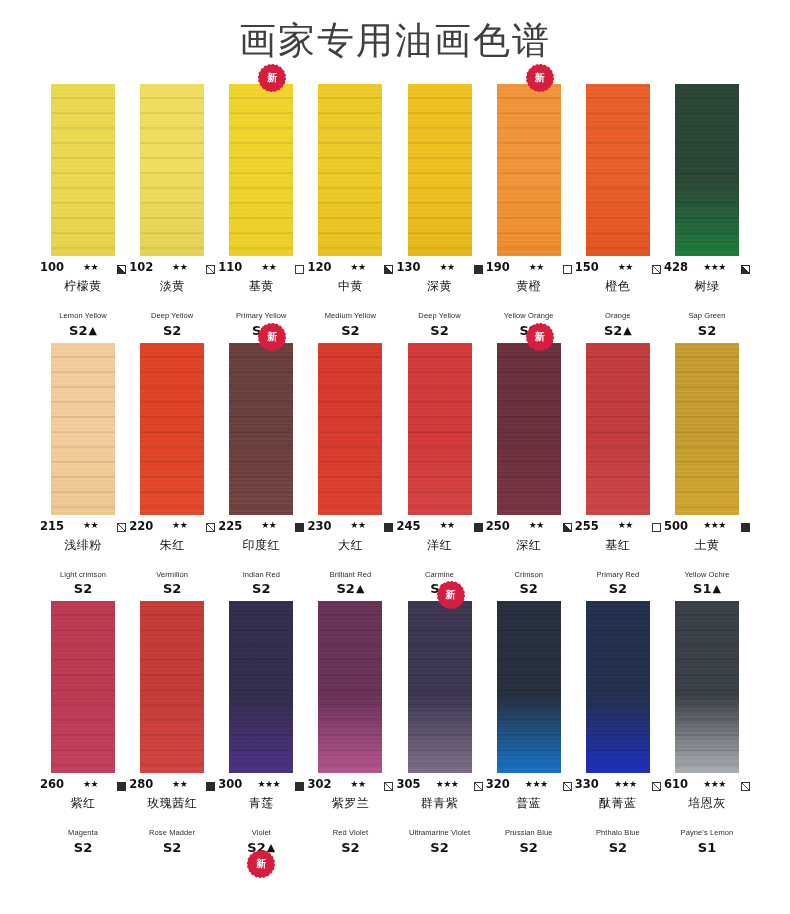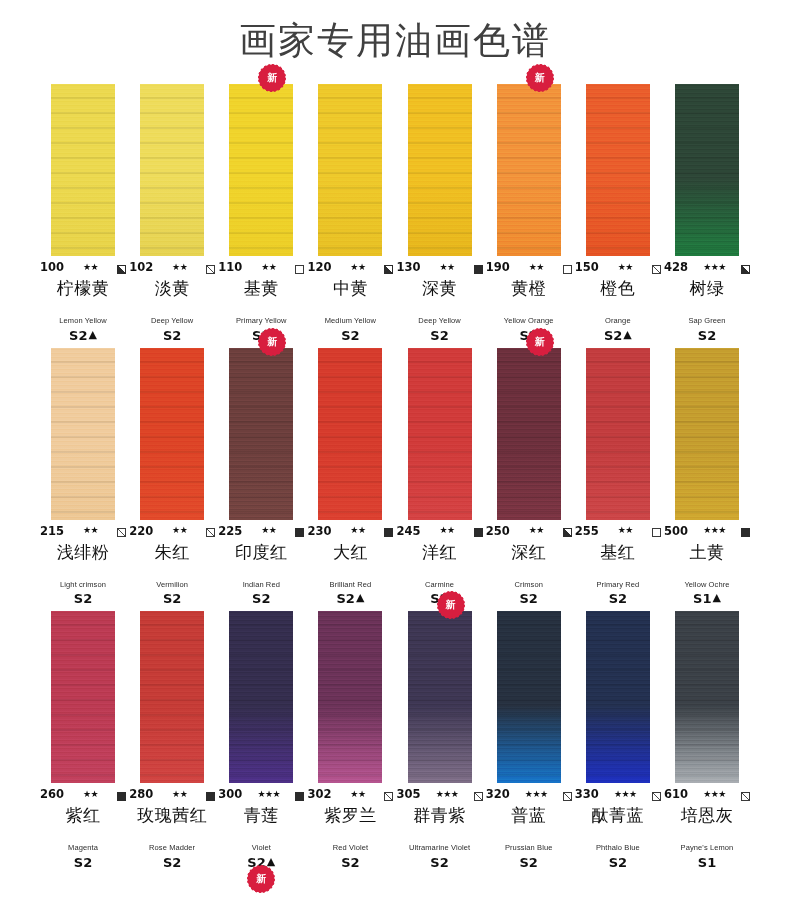--- a/index.html
+++ b/index.html
@@ -65,30 +65,30 @@
   .mark{
     display:inline-block;width:9px;height:9px;border:1.3px solid #3a3a3a;
     position:relative;top:1px;background:#fff;box-sizing:border-box;
   }
   .mark.full{background:#2b2b2b;border-color:#2b2b2b;}
   .mark.half{background:linear-gradient(to bottom left,#fff 0,#fff 49%,#2b2b2b 50%,#2b2b2b 100%);border-color:#2b2b2b;}
   .mark.diag{background:linear-gradient(to bottom left,transparent 0,transparent 45%,#4a4a4a 46%,#4a4a4a 54%,transparent 55%,transparent 100%);}
   .mark.empty{background:#fff;}
 
   .cn{
-    font-size:17px;margin-top:5px;color:#111;font-weight:400;letter-spacing:.5px;
+    font-size:12px;margin-top:5px;color:#111;font-weight:400;letter-spacing:.5px;
     font-family:"DejaVu Sans","Liberation Sans",sans-serif;
   }
   .en{
     font-size:7.5px;margin-top:20px;color:#2c2c2c;letter-spacing:.1px;
     font-family:"Liberation Sans",sans-serif;
   }
   .series{
     font-size:13px;margin-top:4px;font-weight:700;color:#111;
-    display:flex;justify-content:center;gap:1px;
+    display:flex;align-items:center;justify-content:center;gap:1px;
     font-family:"DejaVu Sans","Liberation Sans",sans-serif;
   }
   .tri{font-size:11px;line-height:1;position:relative;top:0px;}
 
   
   .badge{
     position:absolute;width:24px;height:24px;border-radius:50%;
     background:#d81e3f;color:#fff;font-size:10px;font-weight:700;
     display:flex;align-items:center;justify-content:center;
     font-family:"DejaVu Sans","Liberation Sans",sans-serif;

